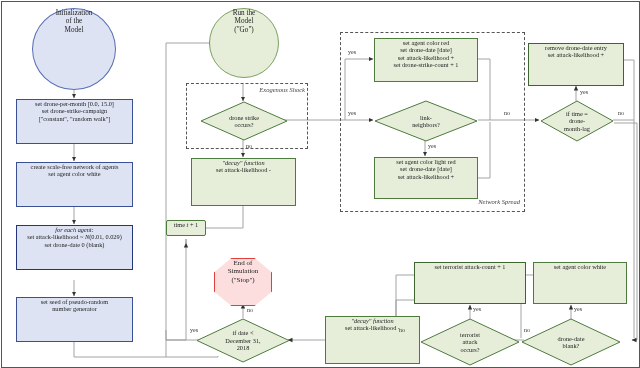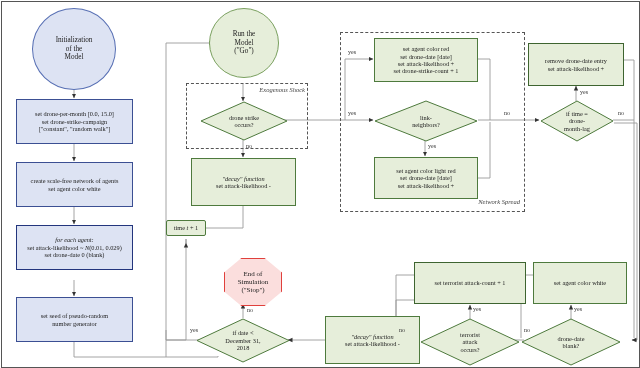--- a/index.html
+++ b/index.html
@@ -4,21 +4,21 @@
 <style>
   html,body{margin:0;padding:0;background:#ffffff;}
   #canvas{
     position:relative;
     width:640px;height:368px;
     background:#fff;
     font-family:"Liberation Serif", serif;
     overflow:hidden;
   }
   #canvas svg{position:absolute;left:0;top:0;width:640px;height:368px;}
-  .node{position:absolute;box-sizing:border-box;display:flex;align-items:center;justify-content:center;text-align:center;}
+  .node{position:absolute;box-sizing:border-box;display:flex;align-items:flex-start;justify-content:center;text-align:center;}
   .node .txt{display:block;line-height:1.18;}
 
   
   .blue-box{
     background:#dde3f3;border:1px solid #3b4f93;
   }
   .blue-box.thick{border:1.4px solid #23357d;}
   .blue-circle{
     background:#dde3f3;border:1px solid #5870b4;border-radius:50%;
   }
@@ -184,21 +184,21 @@
     <span class="txt">
       <span class="it">"decay" function</span><br>
       <span>set attack-likelihood -</span>
     </span>
   </div>
 
   <div class="node green-box" style="left:166px;top:220px;width:40px;height:16px;font-size:6.3px;color:#222;border-radius:2px;">
     <span class="txt">time <span class="it">t</span> + 1</span>
   </div>
 
-  <div class="node red-octagon" style="left:224px;top:258px;width:58px;height:48px;font-size:7px;color:#222;">
+  <div class="node red-octagon" style="left:214px;top:258px;width:58px;height:48px;font-size:7px;color:#222;">
     <span class="txt">End of<br>Simulation<br>("Stop")</span>
   </div>
 
   <svg style="position:absolute;left:196px;top:318px;width:94px;height:45px;">
     <polygon points="47,1 93,22.5 47,44 1,22.5" fill="#e6eeda" stroke="#4e7a3d" stroke-width="1"></polygon>
   </svg>
   <div class="diamond-label" style="left:196px;top:318px;width:94px;height:45px;font-size:6.3px;color:#222;line-height:1.18;">
     <span class="txt">if date &lt;<br>December 31,<br>2018</span>
   </div>
 

